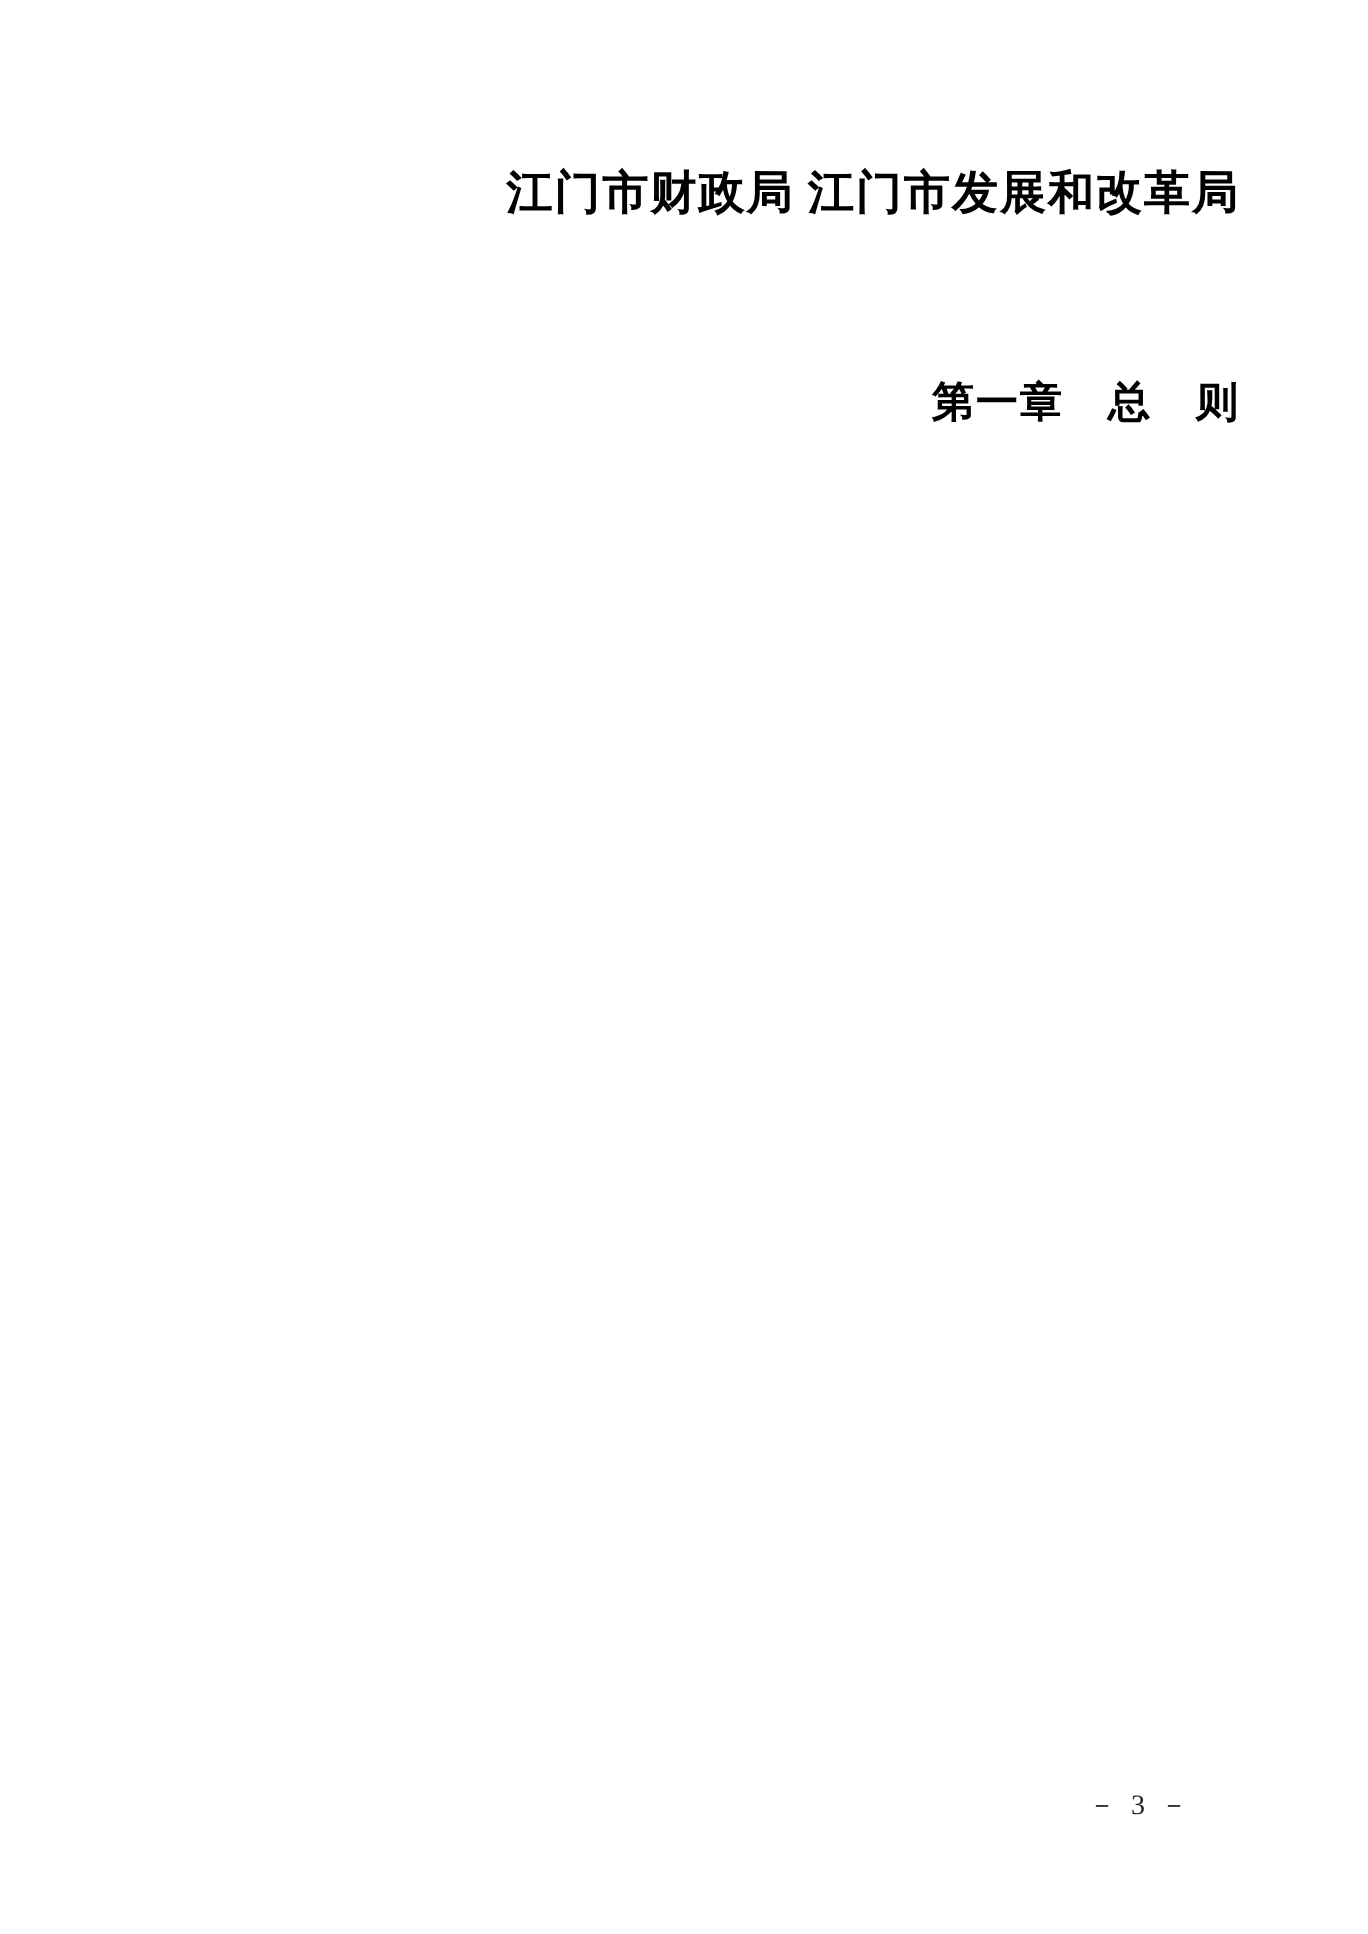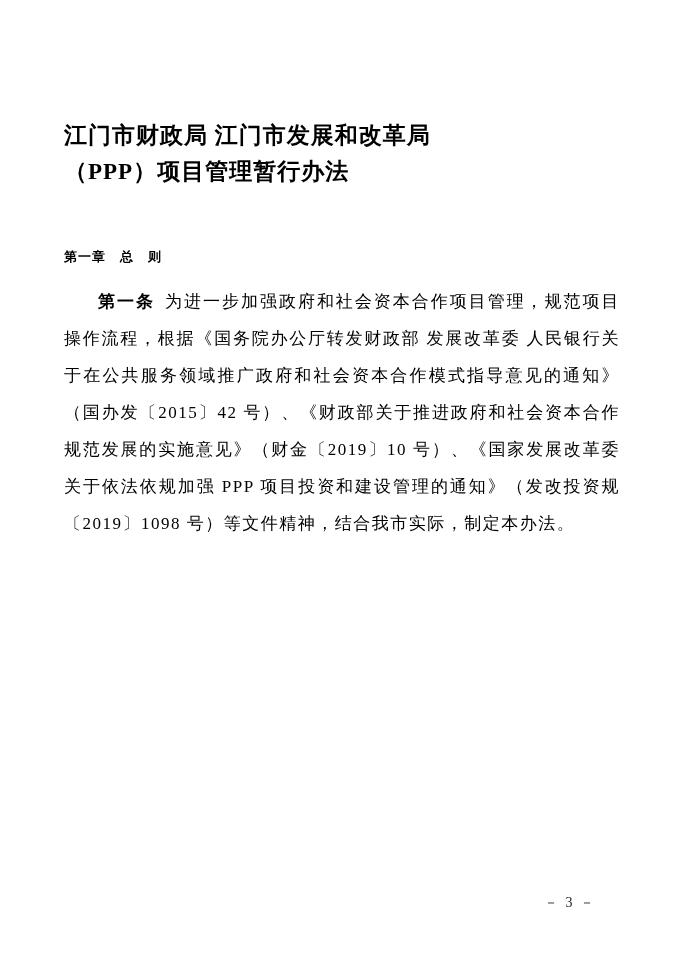--- a/index.html
+++ b/index.html
@@ -17,34 +17,34 @@
     font-family: "Liberation Serif", "DejaVu Serif", serif;
     color: #000000;
     box-sizing: border-box;
   }
   .content {
     margin: 0 64px;
     width: 556px;
   }
   .doc-title {
     margin: 0;
-    padding-top: 118px;
-    text-align: left;
+    padding-top: 79px;
+    text-align: right;
     font-size: 23px;
     font-weight: bold;
     line-height: 36px;
     letter-spacing: 1px;
   }
   .doc-title .title-line {
     display: block;
   }
   .chapter-heading {
-    margin: 53px 0 0 0;
-    text-align: left;
-    font-size: 13px;
+    margin: 72px 0 0 0;
+    text-align: right;
+    font-size: 21px;
     font-weight: bold;
     line-height: 28px;
     letter-spacing: 1px;
   }
   .body-text {
     margin-top: 12px;
   }
   .article {
     margin: 0;
     font-size: 17px;
@@ -67,26 +67,24 @@
   }
 </style>
 </head>
 <body>
 
 <div class="page">
   <div class="content">
 
     <h1 class="doc-title">
       <span class="title-line">江门市财政局 江门市发展和改革局</span>
-      <span class="title-line">（PPP）项目管理暂行办法</span>
     </h1>
 
     <h2 class="chapter-heading">第一章　总　则</h2>
 
     <div class="body-text">
-      <p class="article"><span class="article-label">第一条</span><span class="article-text">为进一步加强政府和社会资本合作项目管理，规范项目操作流程，根据《国务院办公厅转发财政部 发展改革委 人民银行关于在公共服务领域推广政府和社会资本合作模式指导意见的通知》（国办发〔2015〕42 号）、《财政部关于推进政府和社会资本合作规范发展的实施意见》（财金〔2019〕10 号）、《国家发展改革委关于依法依规加强 PPP 项目投资和建设管理的通知》（发改投资规〔2019〕1098 号）等文件精神，结合我市实际，制定本办法。</span></p>
 
 
     </div>
   </div>
 
   <div class="page-number">－ 3 －</div>
 </div>
 
 </body></html>

